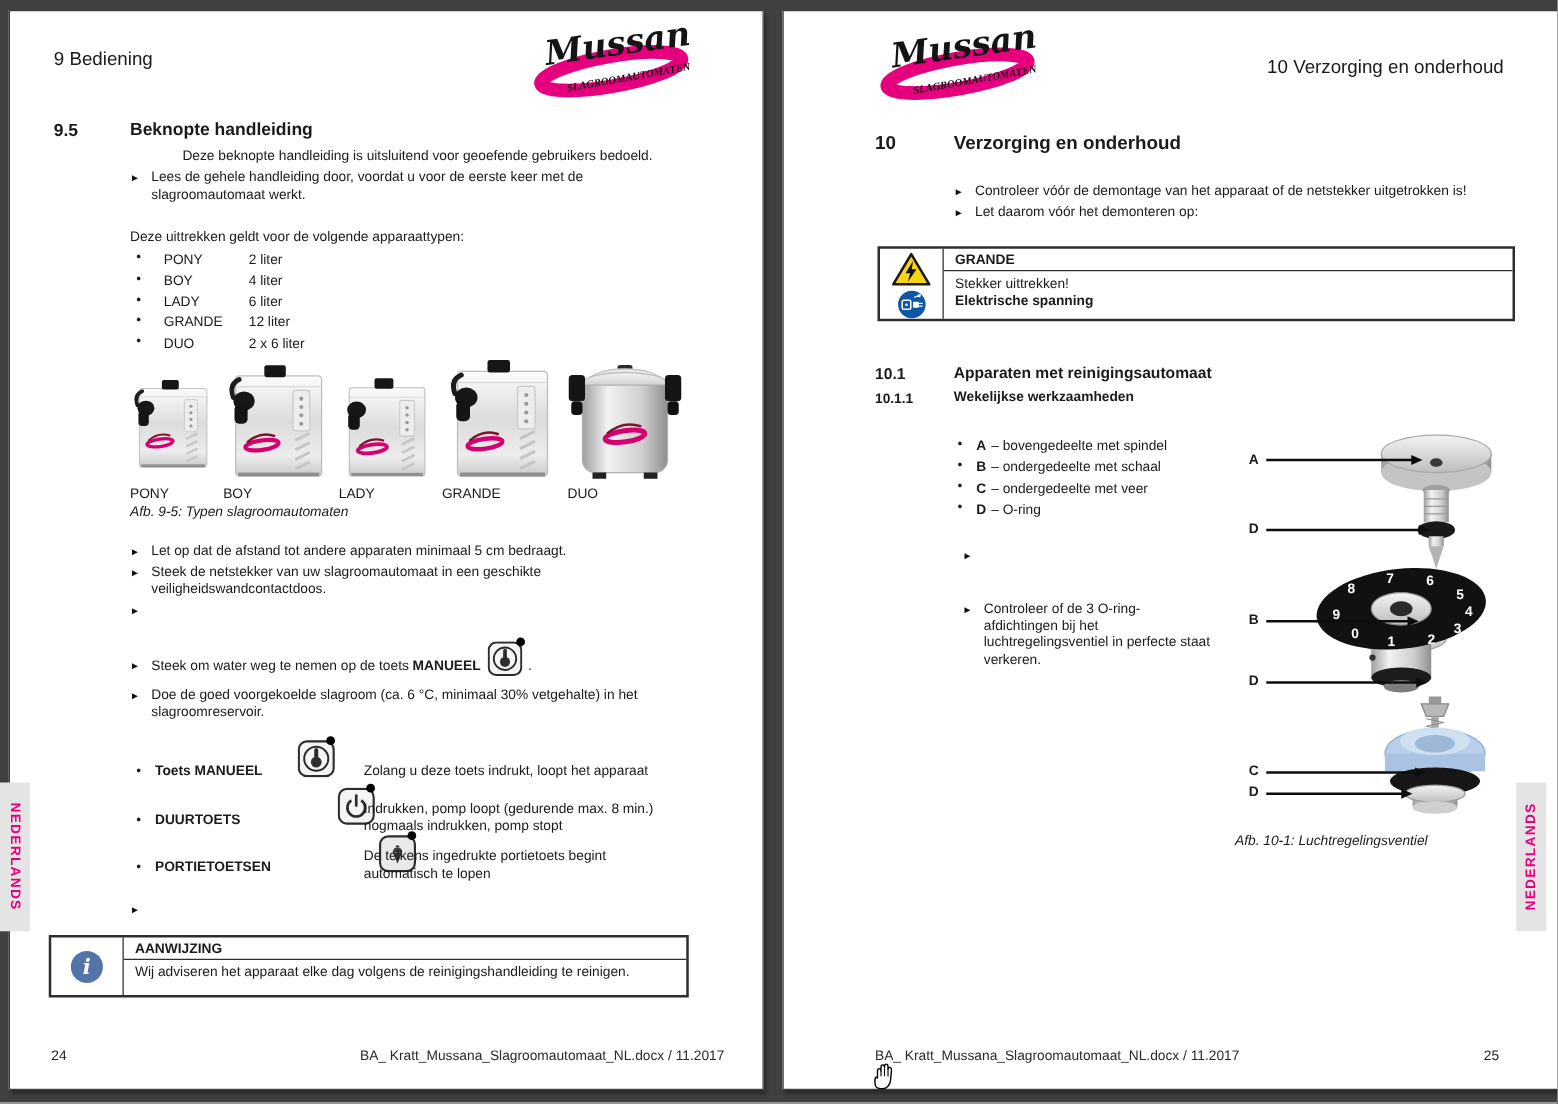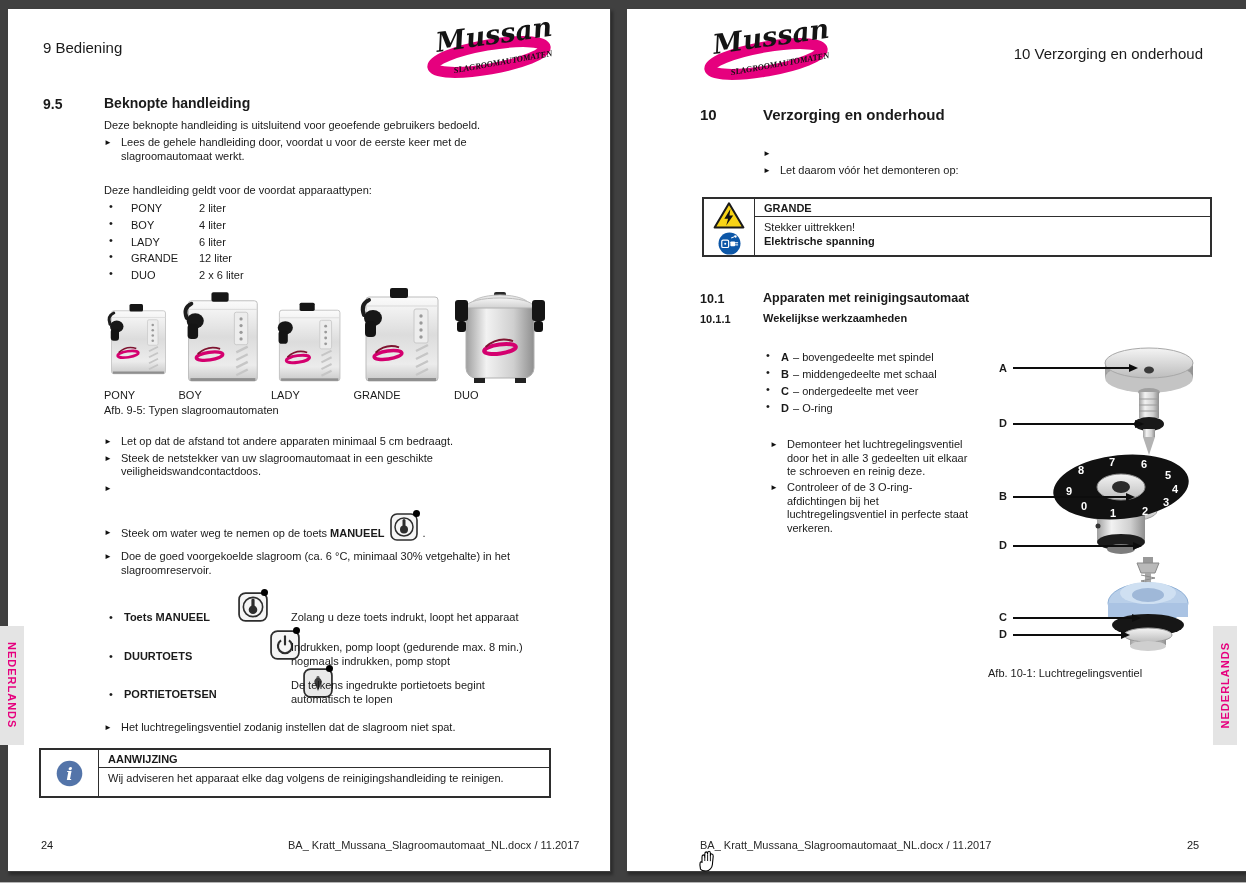--- a/index.html
+++ b/index.html
@@ -9,21 +9,21 @@
         box-shadow:2px 3px 3px rgba(0,0,0,0.35);box-sizing:border-box;}
   #page-left{left:7px;width:604px;}
   #page-right{left:626px;width:622px;}
   .abs{position:absolute;}
   .t11{font-size:11px;line-height:13.5px;}
   .h15{font-size:15px;}
   .h15b{font-size:15px;font-weight:bold;}
   .h14b{font-size:14px;font-weight:bold;}
   .h12b{font-size:12.5px;font-weight:bold;}
   .h11b{font-size:11px;font-weight:bold;}
-  .italic{}
+  .italic{font-style:italic;}
   .ml{white-space:pre-line;}
   .arrow-item{display:flex;align-items:flex-start;}
   .arrow-marker{width:17px;flex:0 0 17px;font-size:8px;line-height:13.5px;color:#111;}
   .bullet-marker{width:15px;flex:0 0 15px;font-size:11px;line-height:13.5px;}
   .types-row{display:flex;font-size:11px;line-height:16.8px;}
   .types-row .tname{width:68px;}
   .machines{display:flex;justify-content:space-between;align-items:flex-end;}
   .mcell{display:flex;flex-direction:column;align-items:flex-start;}
   .mlabel{font-size:11px;margin-top:2px;}
   .keybtn{position:relative;display:inline-block;width:28px;height:28px;}
@@ -81,29 +81,29 @@
       <g transform="rotate(-10 63 44)">
         <ellipse cx="63" cy="44" rx="57" ry="12" fill="none" stroke="#e6007e" stroke-width="11"></ellipse>
       </g>
       <text x="10" y="32" font-family="DejaVu Serif, serif" font-style="italic" font-weight="bold" font-size="27" fill="#141414" transform="rotate(-8 60 26)">Mussana</text>
       <text x="27" y="54" font-family="Liberation Serif, serif" font-style="italic" font-weight="bold" font-size="8.5" fill="#101010" transform="rotate(-10 63 50)">SLAGROOMAUTOMATEN</text>
     </svg>
 
     <div class="abs h14b" style="left:35px;top:87px;">9.5</div>
     <div class="abs h14b" style="left:96px;top:86px;">Beknopte handleiding</div>
 
-    <div class="abs t11" style="left:96px;top:110px;width:460px;">Deze beknopte handleiding is uitsluitend voor geoefende gebruikers bedoeld.</div>
+    <div class="abs t11" style="left:96px;top:110px;width:460px;text-align:center;">Deze beknopte handleiding is uitsluitend voor geoefende gebruikers bedoeld.</div>
 
     <div class="abs arrow-item" style="left:96px;top:127px;width:460px;">
       <span class="arrow-marker">►</span>
       <span class="t11 ml">Lees de gehele handleiding door, voordat u voor de eerste keer met de
 slagroomautomaat werkt.</span>
     </div>
 
-    <div class="abs t11" style="left:96px;top:175px;width:460px;">Deze handleiding geldt voor de voordat apparaattypen:</div>
+    <div class="abs t11" style="left:96px;top:175px;width:460px;">Deze uittrekken geldt voor de volgende apparaattypen:</div>
 
     <div class="abs" style="left:96px;top:191px;">
       <div class="types-row">
         <span class="bullet-marker" style="padding-left:5px;flex-basis:22px;">•</span>
         <span class="tname">PONY</span>
         <span>2 liter</span>
       </div>
       <div class="types-row">
         <span class="bullet-marker" style="padding-left:5px;flex-basis:22px;">•</span>
         <span class="tname">BOY</span>
@@ -311,21 +311,20 @@
         <path d="M10.5 13 c0-2.2 1.6-3.8 3.5-3.8 s3.5 1.6 3.5 3.8" fill="#3c3c3c"></path>
         <path d="M12.5 9 c0-1.8 3-1.8 3 0" fill="#3c3c3c"></path>
       </svg>
       <span class="dot"></span>
     </span>
     <div class="abs t11 ml" style="left:283px;top:670px;width:270px;">De telkens ingedrukte portietoets begint
 automatisch te lopen</div>
 
     <div class="abs arrow-item" style="left:96px;top:712px;width:465px;">
       <span class="arrow-marker">►</span>
-      <span class="t11">Het luchtregelingsventiel zodanig instellen dat de slagroom niet spat.</span>
     </div>
 
     
     <div class="abs notebox" style="left:31px;top:739px;width:508px;height:46px;">
       <div class="nb-left" style="width:57px;">
         <svg width="27" height="27" viewBox="0 0 27 27">
           <circle cx="13.5" cy="13.5" r="12.8" fill="#5374a9"></circle>
           <text x="13.5" y="19.5" text-anchor="middle" font-family="DejaVu Serif, serif" font-style="italic" font-weight="bold" font-size="17" fill="#ffffff">i</text>
         </svg>
       </div>
@@ -350,20 +349,21 @@
     </svg>
 
     <div class="abs h15" style="left:320px;top:36px;width:256px;text-align:right;">10 Verzorging en onderhoud</div>
 
     <div class="abs h15b" style="left:73px;top:97px;">10</div>
     <div class="abs h15b" style="left:136px;top:97px;">Verzorging en onderhoud</div>
 
     <div class="abs" style="left:136px;top:138px;width:455px;">
       <div class="arrow-item" style="margin-bottom:3px;">
         <span class="arrow-marker">►</span>
+        <span class="t11">Controleer vóór de demontage van het apparaat of de netstekker uitgetrokken is!</span>
       </div>
       <div class="arrow-item">
         <span class="arrow-marker">►</span>
         <span class="t11">Let daarom vóór het demonteren op:</span>
       </div>
     </div>
 
     <div class="abs notebox" style="left:75px;top:188px;width:506px;height:56px;">
       <div class="nb-left" style="width:50px;flex-direction:column;justify-content:flex-start;">
         <svg width="36" height="31" viewBox="0 0 36 31" style="margin-top:2px;">
@@ -396,39 +396,36 @@
 
     <div class="abs" style="left:139px;top:340px;">
       <div class="parts-row">
         <span class="bullet-marker">•</span>
         <b style="margin-right:4px;">A</b>
         <span>– bovengedeelte met spindel</span>
       </div>
       <div class="parts-row">
         <span class="bullet-marker">•</span>
         <b style="margin-right:4px;">B</b>
-        <span>– middengedeelte met schaal</span>
+        <span>– ondergedeelte met schaal</span>
       </div>
       <div class="parts-row">
         <span class="bullet-marker">•</span>
         <b style="margin-right:4px;">C</b>
         <span>– ondergedeelte met veer</span>
       </div>
       <div class="parts-row">
         <span class="bullet-marker">•</span>
         <b style="margin-right:4px;">D</b>
         <span>– O-ring</span>
       </div>
     </div>
 
     <div class="abs arrow-item" style="left:143px;top:429px;width:230px;">
       <span class="arrow-marker">►</span>
-      <span class="t11 ml">Demonteer het luchtregelingsventiel
-door het in alle 3 gedeelten uit elkaar
-te schroeven en reinig deze.</span>
     </div>
     <div class="abs arrow-item" style="left:143px;top:472px;width:230px;">
       <span class="arrow-marker">►</span>
       <span class="t11 ml">Controleer of de 3 O-ring-
 afdichtingen bij het
 luchtregelingsventiel in perfecte staat
 verkeren.</span>
     </div>
 
     <svg class="abs" style="left:466px;top:332px;" width="106" height="120" viewBox="0 0 106 120">

